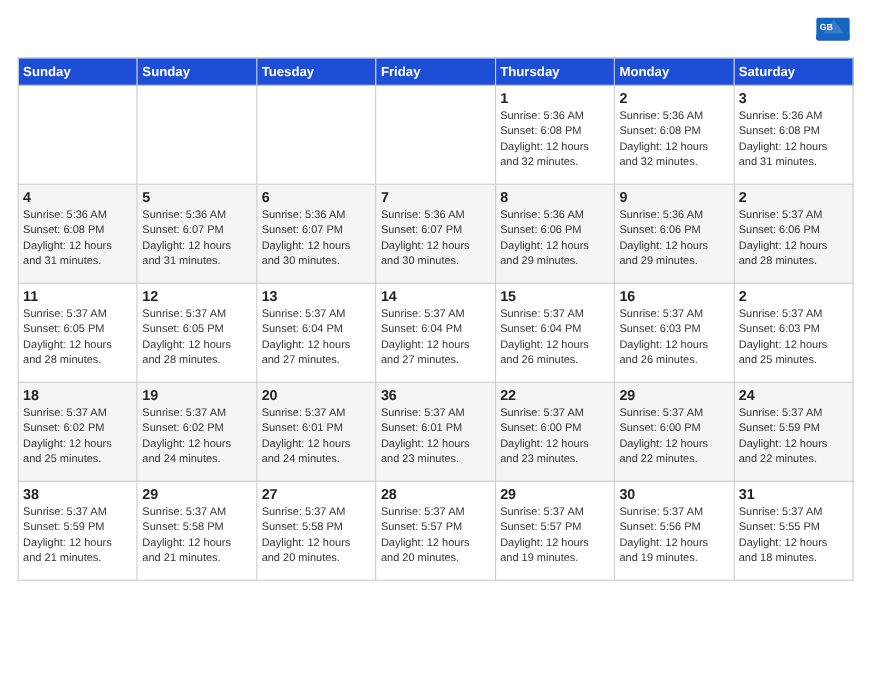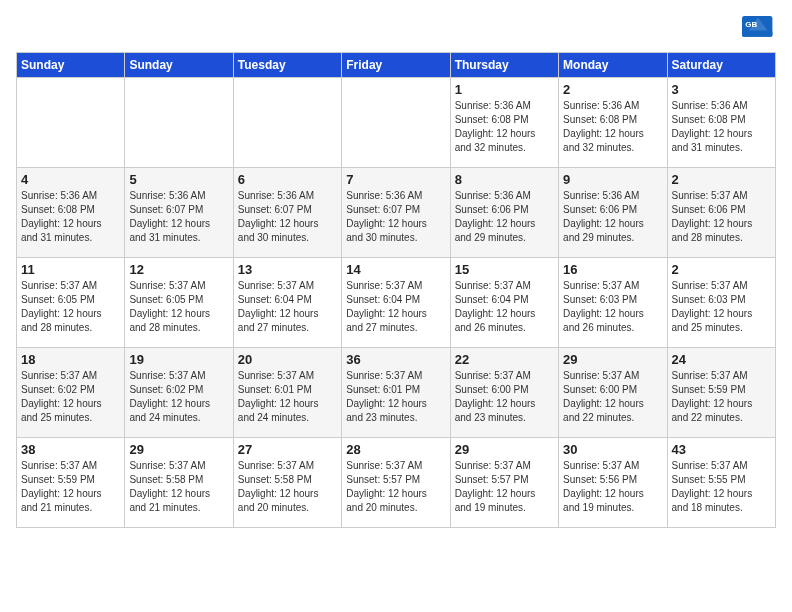--- a/index.html
+++ b/index.html
@@ -338,21 +338,21 @@
 and 19 minutes.</div>
         </td>
         <td>
           <div class="day-num">30</div>
           <div class="day-info" style="white-space: pre-line;">Sunrise: 5:37 AM
 Sunset: 5:56 PM
 Daylight: 12 hours
 and 19 minutes.</div>
         </td>
         <td>
-          <div class="day-num">43</div>
+          <div class="day-num">31</div>
           <div class="day-info" style="white-space: pre-line;">Sunrise: 5:37 AM
 Sunset: 5:55 PM
 Daylight: 12 hours
 and 18 minutes.</div>
         </td>
       </tr>
     </tbody>
 </table>
 
 </body></html>

